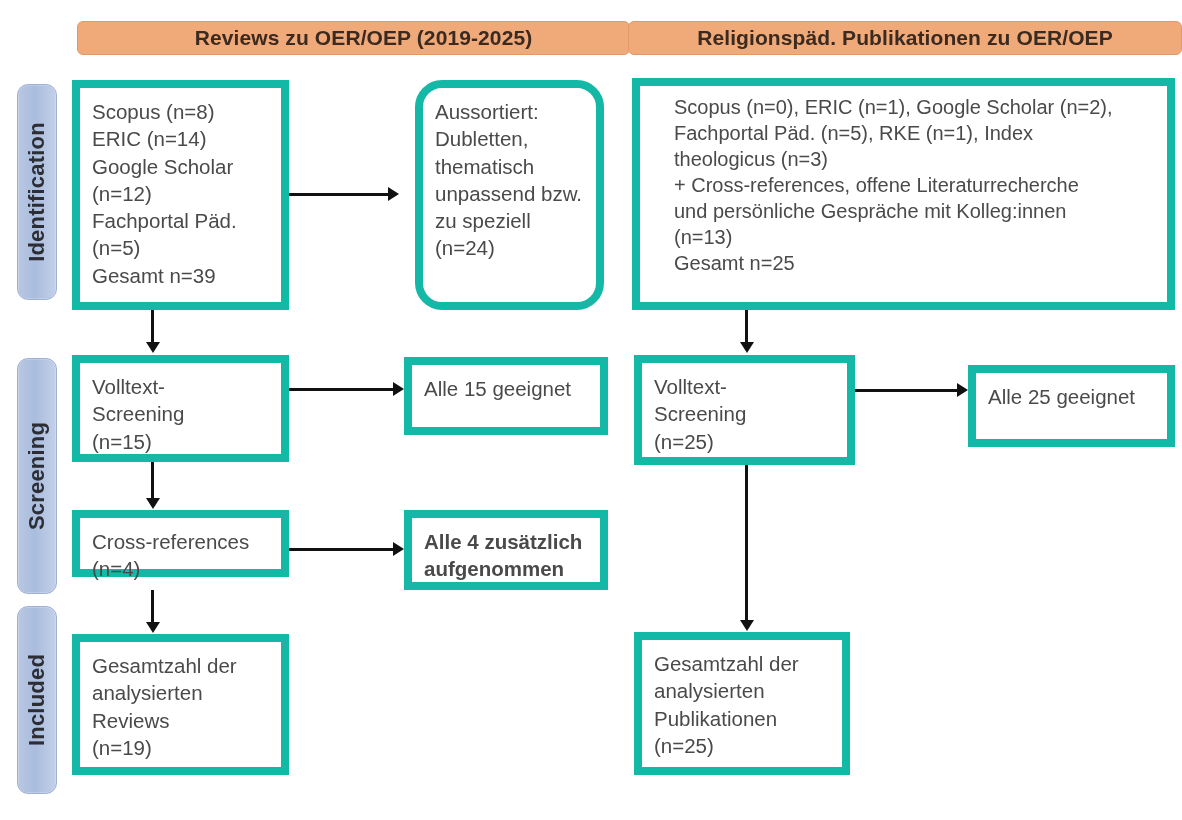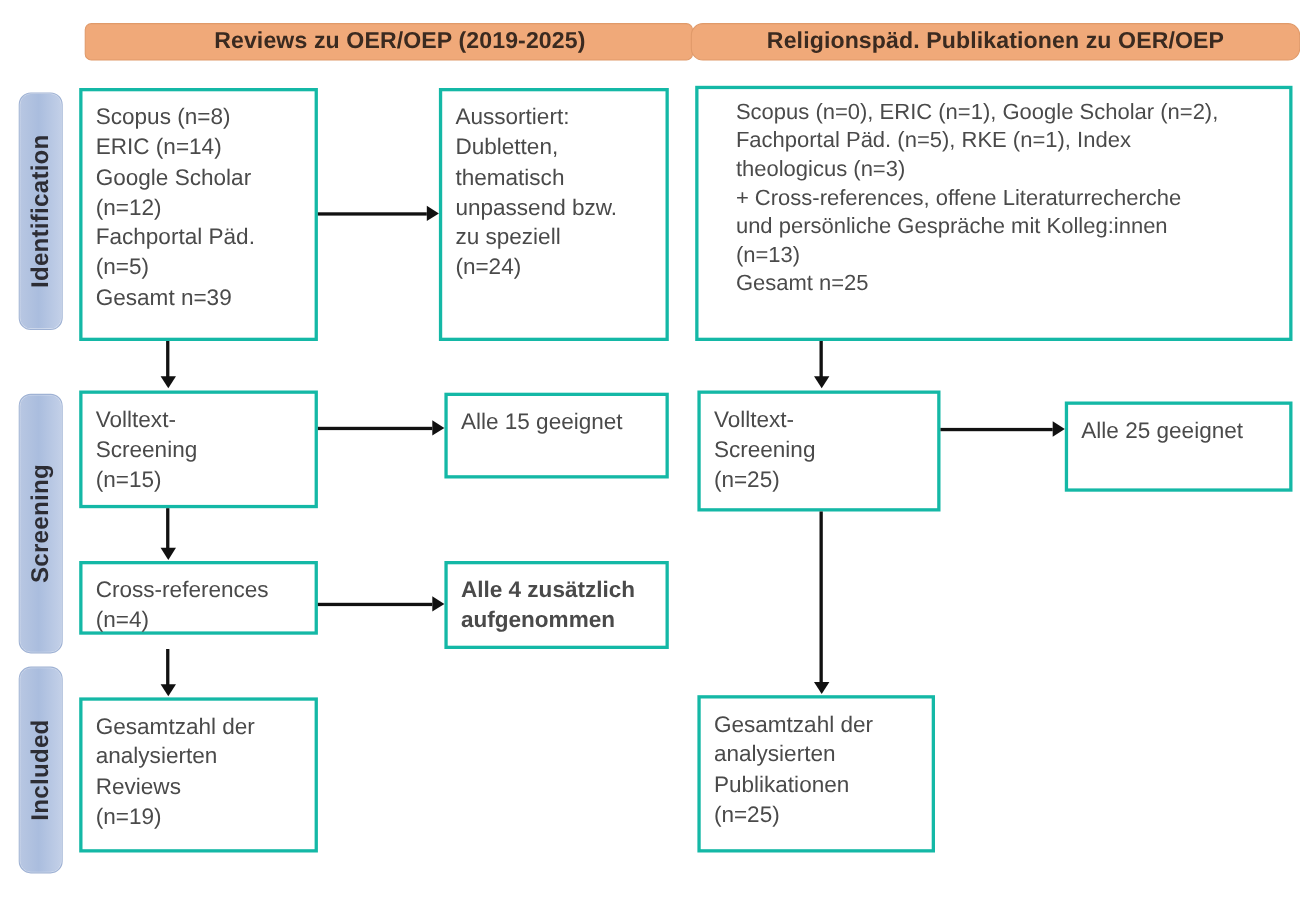--- a/index.html
+++ b/index.html
@@ -50,21 +50,21 @@
     color: #3a2a20;
     font-size: 21px;
     font-weight: bold;
     letter-spacing: 0.1px;
   }
 
   
   .flow-box {
     position: absolute;
     background: #ffffff;
-    border: 3px solid #14b8a6;
+    border: 8px solid #14b8a6;
     box-sizing: border-box;
     padding: 10px 8px 6px 12px;
   }
   .flow-box .box-text {
     font-size: 20.5px;
     line-height: 1.33;
     color: #4a4a4a;
     white-space: pre-line;
   }
   .flow-box.dense {
@@ -118,35 +118,35 @@
   </div>
 
   <div class="stage-pill" style="left:17px; top:606px; width:38px; height:186px;">
     <span class="stage-label">Included</span>
   </div>
 
   <div class="col-header" style="left:77px; top:21px; width:531px;padding-left:20px;">
     <span>Reviews zu OER/OEP (2019-2025)</span>
   </div>
 
-  <div class="col-header" style="left:628px; top:21px; width:552px;border-radius:11px;">
+  <div class="col-header" style="left:628px; top:21px; width:552px;">
     <span>Religionspäd. Publikationen zu OER/OEP</span>
   </div>
 
   <div class="flow-box" style="left:72px; top:80px; width:217px; height:230px;">
     <div class="box-text">Scopus (n=8)
 ERIC (n=14)
 Google Scholar
 (n=12)
 Fachportal Päd.
 (n=5)
 Gesamt n=39</div>
   </div>
 
-  <div class="flow-box" style="left:399px; top:80px; width:209px; height:230px;">
+  <div class="flow-box" style="left:415px; top:80px; width:189px; height:230px;border-radius:27px;">
     <div class="box-text">Aussortiert:
 Dubletten,
 thematisch
 unpassend bzw.
 zu speziell
 (n=24)</div>
   </div>
 
   <div class="conn conn-h" style="left:289px; top:193px; width:99px;"></div>
   <div class="arrow-right" style="left:388px; top:187px;"></div>

